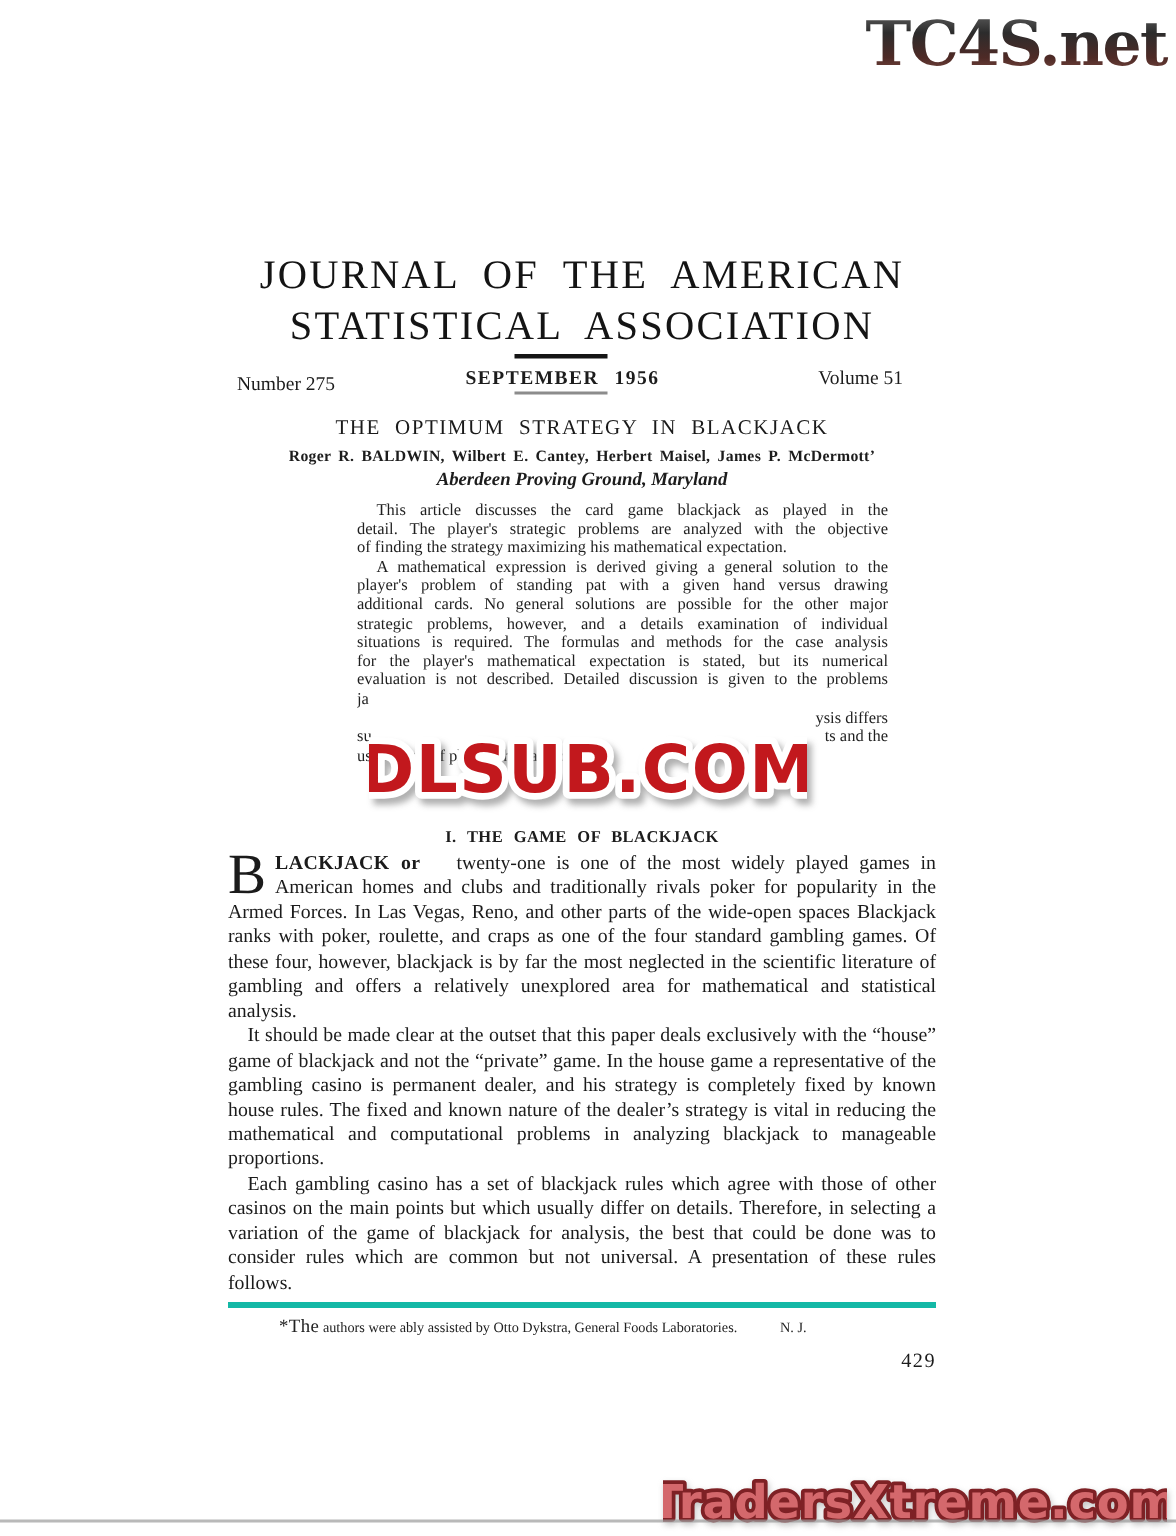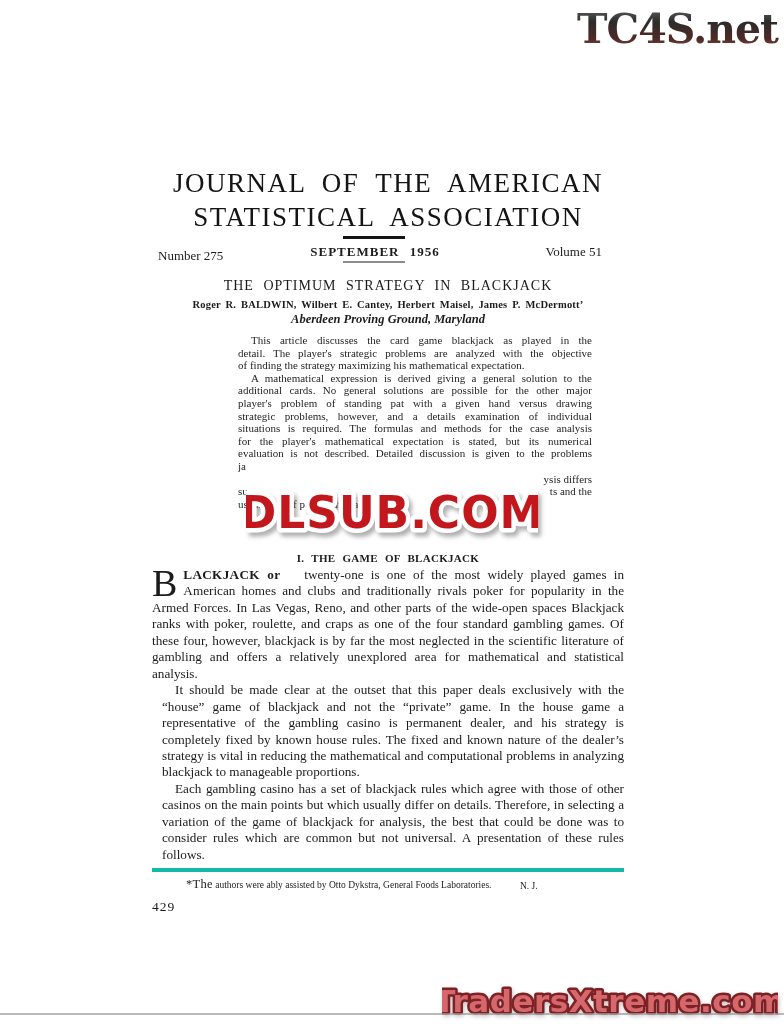--- a/index.html
+++ b/index.html
@@ -53,30 +53,30 @@
   .ab-line{height:12.6px;line-height:12.6px;overflow:hidden;}
   .ab-line.j{text-align:justify;text-align-last:justify;}
   .ab-line.ind{text-indent:13px;}
   .ab-line.frag{display:flex;justify-content:space-between;}
   
   .section-heading{position:absolute;top:552px;left:152px;width:472px;text-align:center;
     font-weight:bold;font-size:11px;letter-spacing:.3px;word-spacing:4px;}
   .main-text{position:absolute;top:567px;left:152px;width:472px;
     font-size:13.2px;line-height:16.45px;color:#1b1b1b;}
   .bp{margin:0;text-align:justify;}
-  .bp.ind{text-indent:13px;margin-left:10px;}
+  .bp.ind{text-indent:13px;}
   .dropcap{float:left;font-size:38px;line-height:29px;padding:2px 6px 0 0;}
   .lead{font-weight:bold;letter-spacing:.3px;padding-right:24px;}
   
   .footnote{margin-top:5px;border-top:4px solid #14b8a6;padding-top:4px;
     position:relative;font-size:9.5px;color:#222;height:14px;}
   .fn-indent{margin-left:34px;}
   .fn-marker{font-size:12.5px;letter-spacing:.3px;}
   .fn-right{position:absolute;left:368px;top:6px;}
-  .page-number{text-align:left;margin-top:9px;font-size:13.5px;letter-spacing:1px;}
+  .page-number{text-align:right;margin-top:9px;font-size:13.5px;letter-spacing:1px;}
 </style>
 </head>
 <body>
 
 <div id="tc4s-wm">
   <svg width="228" height="52">
     <defs>
       <linearGradient id="tc4sGrad" x1="0" y1="0" x2="0" y2="1">
         <stop offset="0%" stop-color="#6a6a6a"></stop>
         <stop offset="35%" stop-color="#2c2c2c"></stop>
@@ -102,22 +102,22 @@
 
 <div class="article-title">THE OPTIMUM STRATEGY IN BLACKJACK</div>
 <div class="authors">Roger R. BALDWIN, Wilbert E. Cantey, Herbert Maisel, James P. McDermott’</div>
 <div class="affiliation">Aberdeen Proving Ground, Maryland</div>
 
 <div class="abstract">
   <div class="ab-line j ind">This article discusses the card game blackjack as played in the</div>
   <div class="ab-line j">detail. The player's strategic problems are analyzed with the objective</div>
   <div class="ab-line">of finding the strategy maximizing his mathematical expectation.</div>
   <div class="ab-line j ind">A mathematical expression is derived giving a general solution to the</div>
+  <div class="ab-line j">player's problem of standing pat with a given hand versus drawing</div>
   <div class="ab-line j">additional cards. No general solutions are possible for the other major</div>
-  <div class="ab-line j">player's problem of standing pat with a given hand versus drawing</div>
   <div class="ab-line j">strategic problems, however, and a details examination of individual</div>
   <div class="ab-line j">situations is required. The formulas and methods for the case analysis</div>
   <div class="ab-line j">for the player's mathematical expectation is stated, but its numerical</div>
   <div class="ab-line j">evaluation is not described. Detailed discussion is given to the problems</div>
   <div class="ab-line frag">
     <span>ja</span>
     <span></span>
   </div>
   <div class="ab-line frag">
     <span></span>

